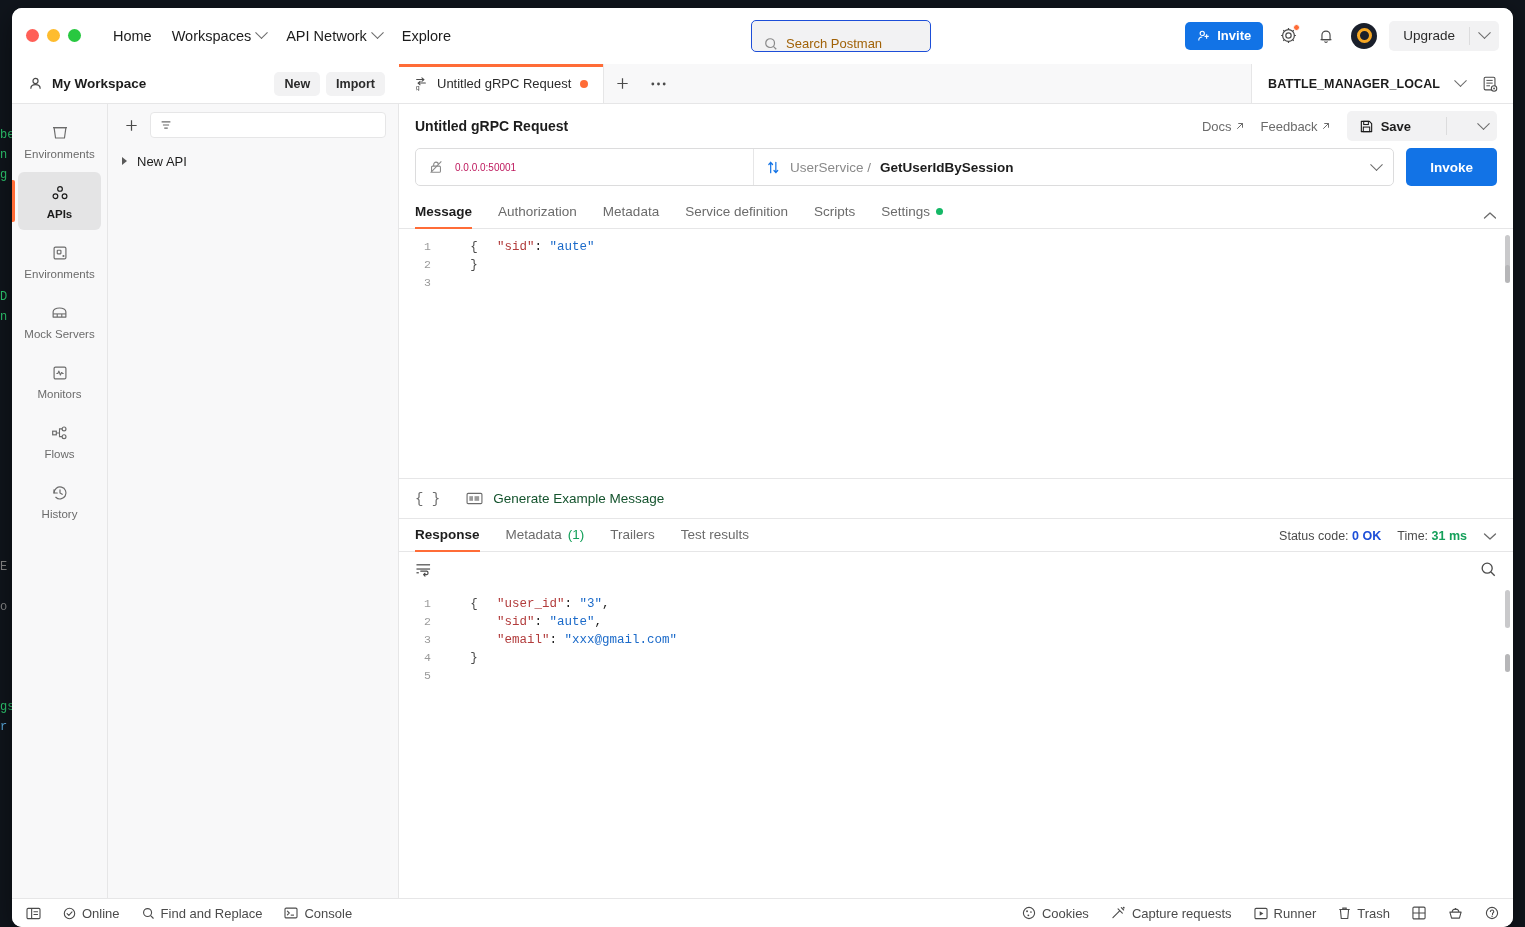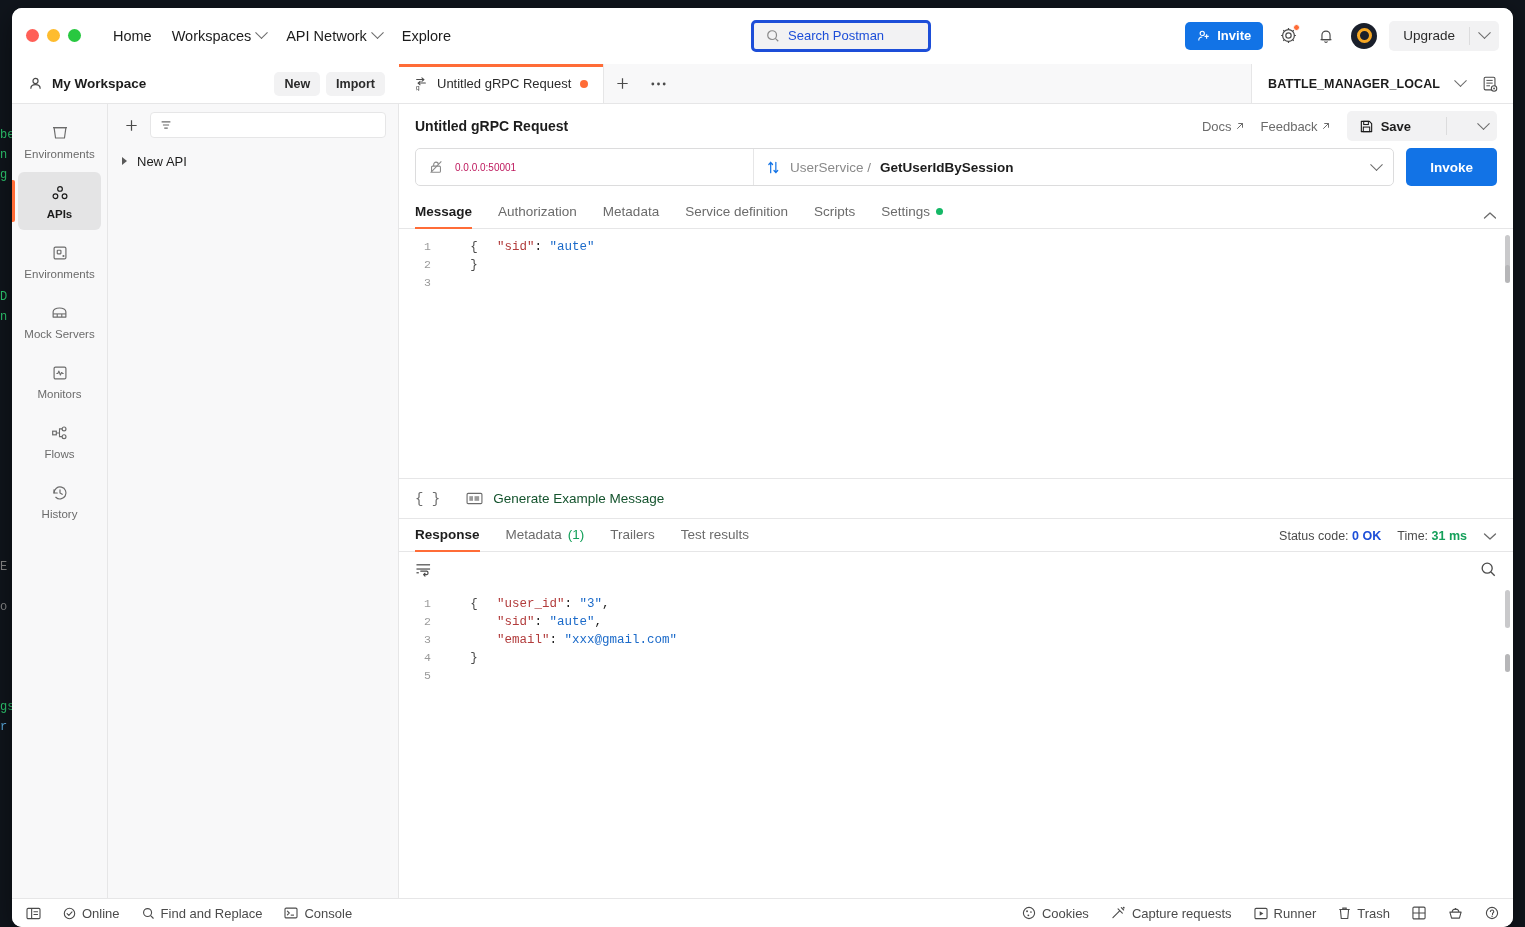--- a/index.html
+++ b/index.html
@@ -38,23 +38,23 @@
 
   .navitem {
     font-size: 14.5px; color: #1c1c1c; padding: 6px 10px;
     display: flex; align-items: center; gap: 6px; border-radius: 4px; cursor: default;
   }
   .chev { display: inline-block; width: 9px; height: 9px; border-right: 1.4px solid #6b6b6b; border-bottom: 1.4px solid #6b6b6b; transform: rotate(45deg) translate(-2px,-2px); }
 
   .search {
     width: 180px; max-width: 180px; flex: 0 0 180px;
     height: 32px; margin: 0 auto;
-    background: #f2f2f3; border: 3px solid #1d4ed8; border-radius: 5px;
-    display: flex; align-items: center; gap: 8px; padding: 0 12px;
-    font-size: 13px; color: #1d4ed8;
+    background: #f2f2f3; border: 1px solid #1d4ed8; border-radius: 5px;
+    display: flex; align-items: flex-end; gap: 8px; padding: 0 12px;
+    font-size: 13px; color: #a16207;
     position: absolute; left: 739px;
   }
   .topright { margin-left: auto; display: flex; align-items: center; gap: 12px; }
   .invite-btn {
     background: #0b6bcb; background: #1273e6; color: #fff; font-size: 13px; font-weight: 600;
     border-radius: 5px; height: 28px; padding: 0 12px; display: flex; align-items: center; gap: 6px;
   }
   .icon-btn { width: 26px; height: 26px; display: flex; align-items: center; justify-content: center; position: relative; color: #4b4b4b; }
   .dot-badge { position: absolute; top: 1px; right: 1px; width: 7px; height: 7px; border-radius: 50%; background: #ff6c37; border: 1px solid #fff; }
   .avatar { width: 26px; height: 26px; border-radius: 50%; background: #1a1f2b; display:flex; align-items:center; justify-content:center; }

